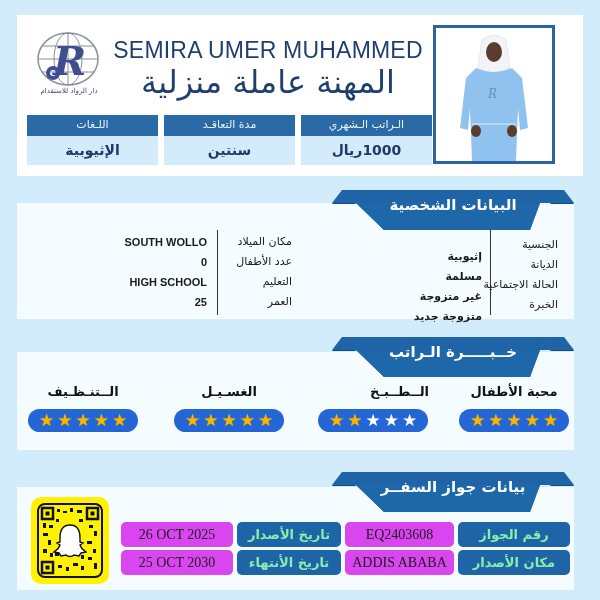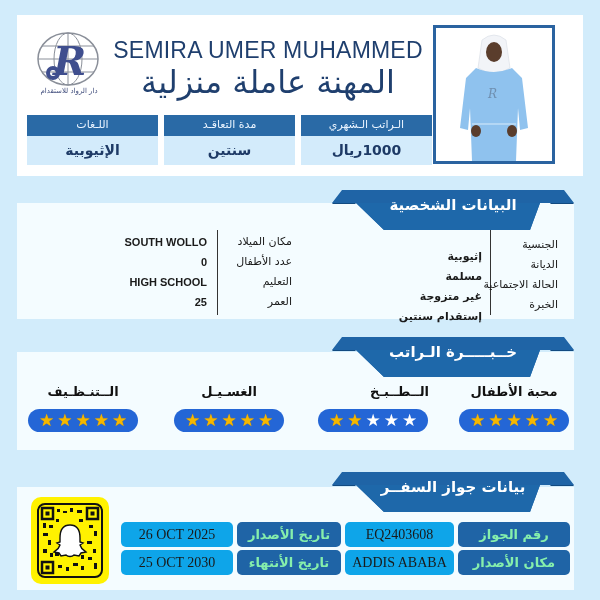--- a/index.html
+++ b/index.html
@@ -90,21 +90,21 @@
       width: 100%; height: 100%; border: 2px solid #111; border-radius: 8px; background: #fff200;
       position: relative; overflow: hidden;
     }
     .pp-grid { position: absolute; left: 104px; top: 35px; width: 456px; display: grid;
       grid-template-columns: 112px 104px 109px 112px; column-gap: 4px; row-gap: 3px; }
     .pp-label {
       height: 25px; background: #1f64a6; color: #86efac; border-radius: 5px;
       font-size: 13px; font-weight: bold; text-align: center; line-height: 25px; direction: rtl;
     }
     .pp-val {
-      height: 25px; background: #0ea5e9; color: #1a1a1a; border-radius: 5px;
+      height: 25px; background: #d946ef; color: #1a1a1a; border-radius: 5px;
       font-family: "Liberation Serif", serif; font-size: 14px; text-align: center; line-height: 25px;
     }
   </style>
 </head>
 <body>
 
 <div id="header-card" class="card">
   <div class="logo">
     <svg width="70" height="62" viewBox="0 0 70 62">
       <ellipse cx="35" cy="30" rx="30" ry="26" fill="none" stroke="#8a8f99" stroke-width="1.5"></ellipse>
@@ -161,21 +161,21 @@
     <div>الجنسية</div>
     <div>الديانة</div>
     <div>الحالة الاجتماعية</div>
     <div>الخبرة</div>
   </div>
 
   <div class="pd-list pd-bold" style="right:92px; top:44px; margin-left:24px;">
     <div>إثيوبية</div>
     <div>مسلمة</div>
     <div>غير متزوجة</div>
-    <div>إستقدام سنتين</div>
+    <div>متزوجة جديد</div>
   </div>
 
   <div class="pd-list" style="right:282px; top:29px; text-align:right;">
     <div>مكان الميلاد</div>
     <div>عدد الأطفال</div>
     <div>التعليم</div>
     <div>العمر</div>
   </div>
 
   <div class="pd-list pd-bold" style="right:367px; top:29px; text-align:right; direction:ltr; font-family:'Liberation Sans', sans-serif;">

